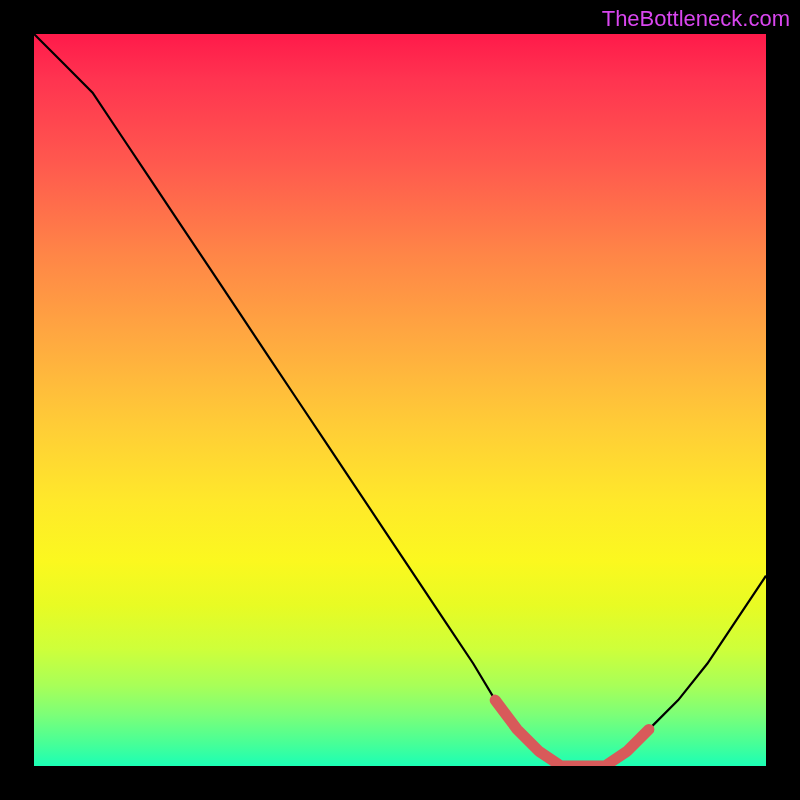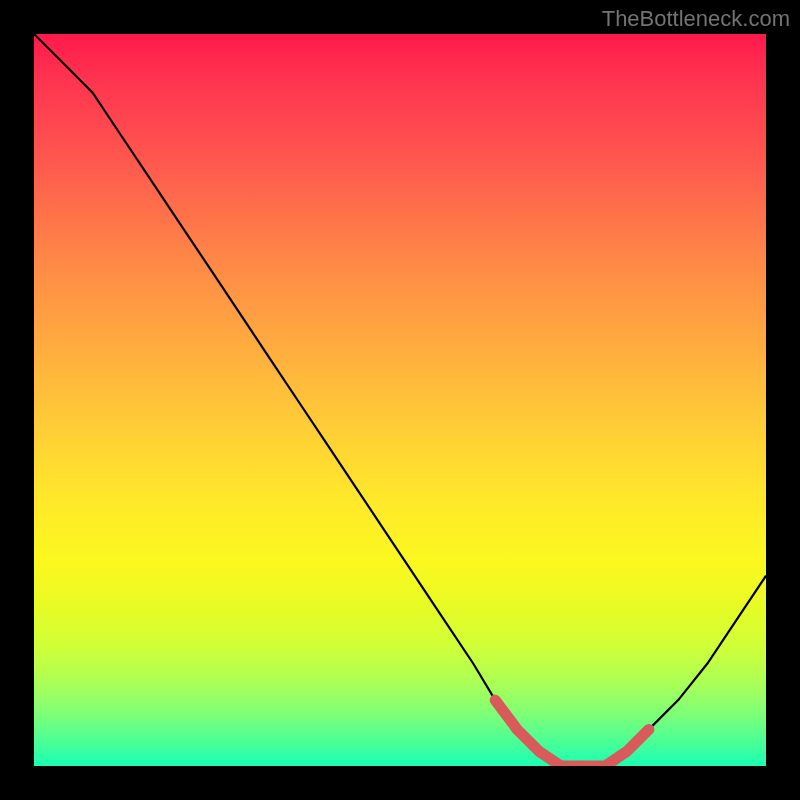--- a/index.html
+++ b/index.html
@@ -8,21 +8,21 @@
     height: 800px;
     background: #000;
     position: relative;
     overflow: hidden;
     font-family: Arial, sans-serif;
   }
   .watermark {
     position: absolute;
     top: 6px;
     right: 10px;
-    color: #737373;
+    color: #d946ef;
     font-size: 22px;
     font-weight: 500;
     z-index: 10;
   }
   .plot-area {
     position: absolute;
     left: 34px;
     top: 34px;
     width: 732px;
     height: 732px;

